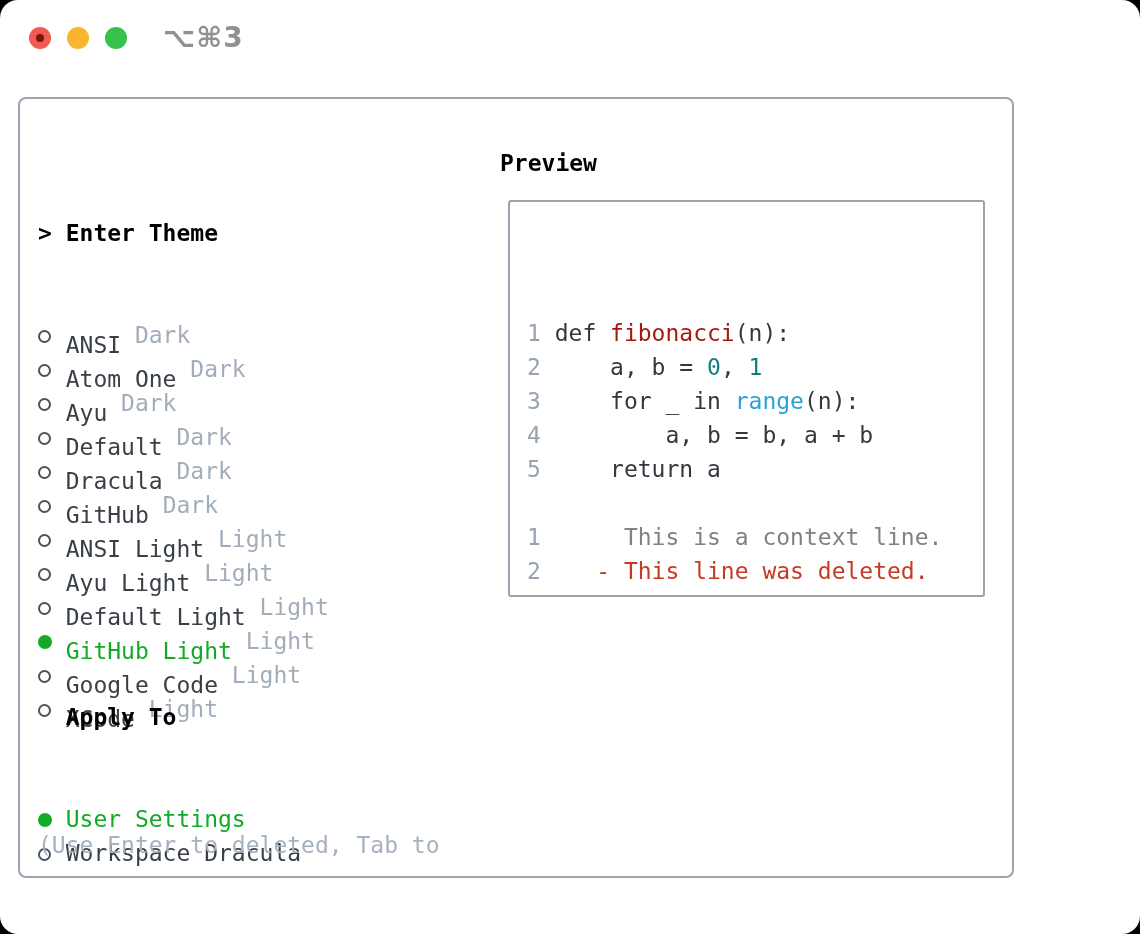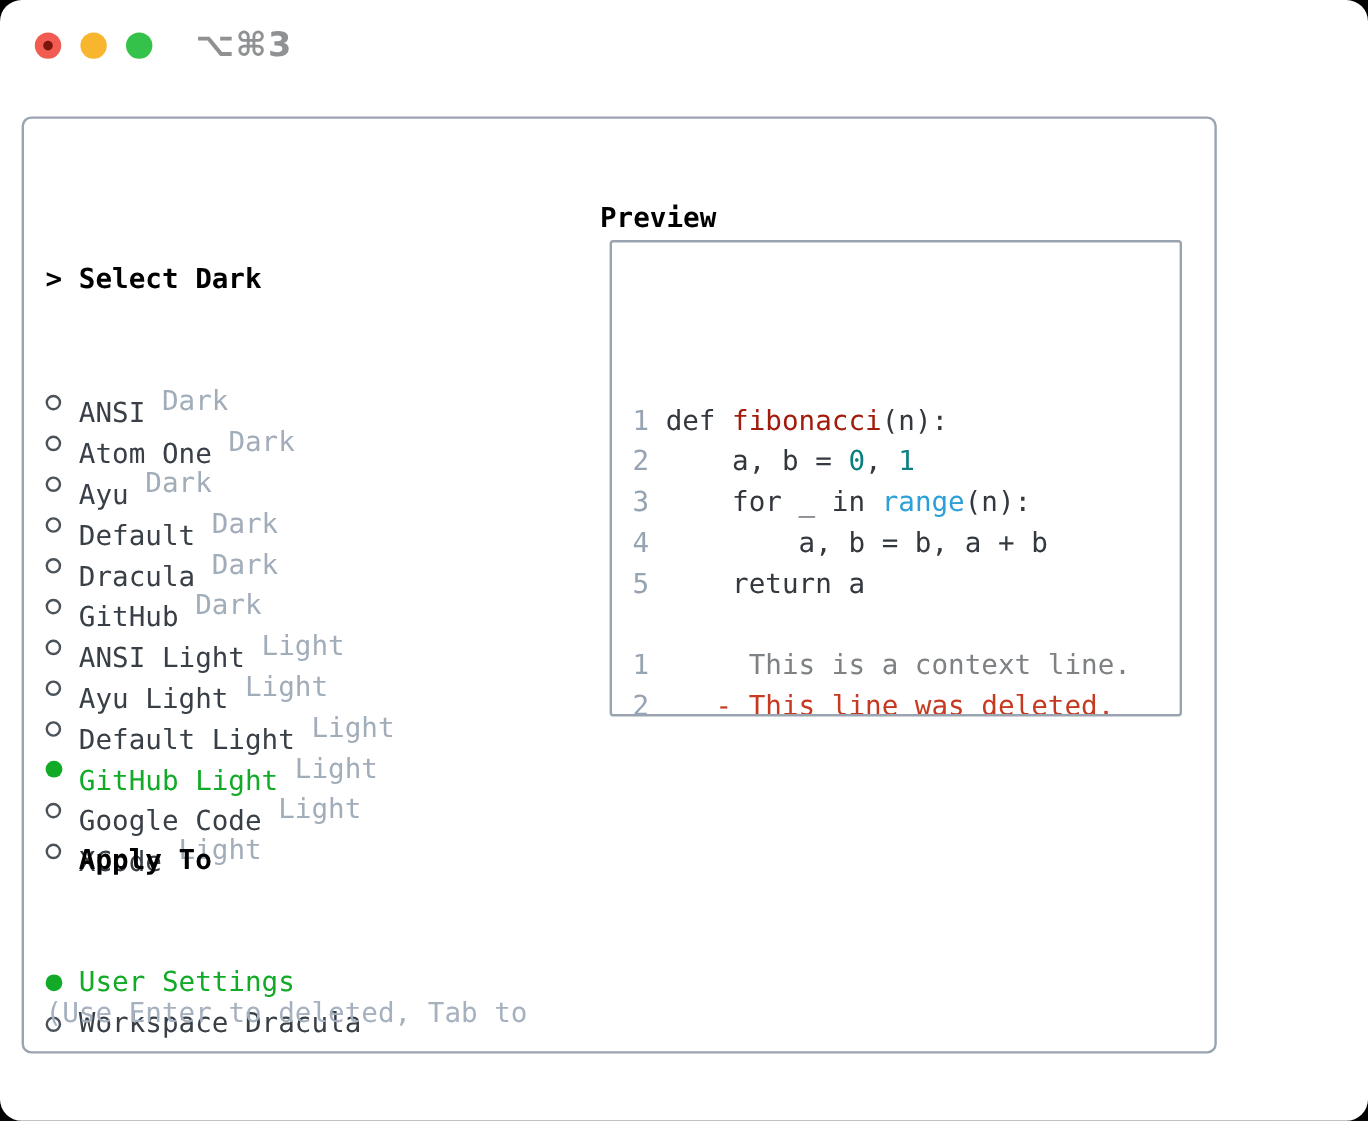--- a/index.html
+++ b/index.html
@@ -52,25 +52,25 @@
   .radio.sel { border:none; width:14px; height:14px; background:var(--selected_green); }
 
   .theme-name { color:var(--text_dark);margin-top:20px; }
   .theme-name.sel { color:var(--selected_green); }
   .badge { color:var(--muted_gray); margin-left:13.85px; }
   .opt-label { color:var(--text_dark); }
   .opt-label.sel { color:var(--selected_green); }
   .hint-line { color:var(--hint_gray); }
 
   
-  .preview-title { position:absolute; left:500px; top:165px; font-weight:bold; color:#000; }
+  .preview-title { position:absolute; left:500px; top:146px; font-weight:bold; color:#000; }
   .preview-box {
     position:absolute; left:508px; top:200px; width:477px; height:397px;
     border:2px solid var(--panel_border); border-radius:3px; background:#fff;
-    padding:64px 0 0 17px; overflow:hidden;
+    padding:46px 0 0 17px; overflow:hidden;
   }
   .pline { height:34px; white-space:pre; }
   .lineno { display:inline-block; width:13.85px; margin-right:13.85px; color:var(--lineno_gray); }
   .tok-plain   { color:var(--code_dark); }
   .tok-fn      { color:var(--function_red); }
   .tok-num     { color:var(--number_teal); }
   .tok-builtin { color:var(--builtin_blue); }
   .tok-context { color:var(--context_gray);text-align:center; }
   .tok-del     { color:var(--deleted_red); }
   .tok-add     { color:var(--added_green); }
@@ -84,21 +84,21 @@
     <div class="tl tl-close"></div>
     <div class="tl tl-min"></div>
     <div class="tl tl-zoom"></div>
     <div class="shortcut">⌥⌘3</div>
   </div>
 
   <div class="panel"></div>
 
   <div class="sidebar-block block-themes mono">
     <div class="row">
-      <span class="gutter prompt-char">&gt;</span><span class="hdr">Select Dark</span>
+      <span class="gutter prompt-char">&gt;</span><span class="hdr">Enter Theme</span>
     </div>
     <div id="theme-rows"><div class="row"><span class="gutter"><span class="radio"></span></span><span class="theme-name">ANSI</span><span class="badge">Dark</span></div><div class="row"><span class="gutter"><span class="radio"></span></span><span class="theme-name">Atom One</span><span class="badge">Dark</span></div><div class="row"><span class="gutter"><span class="radio"></span></span><span class="theme-name">Ayu</span><span class="badge">Dark</span></div><div class="row"><span class="gutter"><span class="radio"></span></span><span class="theme-name">Default</span><span class="badge">Dark</span></div><div class="row"><span class="gutter"><span class="radio"></span></span><span class="theme-name">Dracula</span><span class="badge">Dark</span></div><div class="row"><span class="gutter"><span class="radio"></span></span><span class="theme-name">GitHub</span><span class="badge">Dark</span></div><div class="row"><span class="gutter"><span class="radio"></span></span><span class="theme-name">ANSI Light</span><span class="badge">Light</span></div><div class="row"><span class="gutter"><span class="radio"></span></span><span class="theme-name">Ayu Light</span><span class="badge">Light</span></div><div class="row"><span class="gutter"><span class="radio"></span></span><span class="theme-name">Default Light</span><span class="badge">Light</span></div><div class="row"><span class="gutter"><span class="radio sel"></span></span><span class="theme-name sel">GitHub Light</span><span class="badge">Light</span></div><div class="row"><span class="gutter"><span class="radio"></span></span><span class="theme-name">Google Code</span><span class="badge">Light</span></div><div class="row"><span class="gutter"><span class="radio"></span></span><span class="theme-name">XCode</span><span class="badge">Light</span></div></div>
   </div>
 
   <div class="sidebar-block block-apply mono">
     <div class="row">
       <span class="gutter"></span><span class="hdr">Apply To</span>
     </div>
     <div id="apply-rows"><div class="row"><span class="gutter"><span class="radio sel"></span></span><span class="opt-label sel">User Settings</span></div><div class="row"><span class="gutter"><span class="radio"></span></span><span class="opt-label">Workspace Dracula</span></div></div>
   </div>

